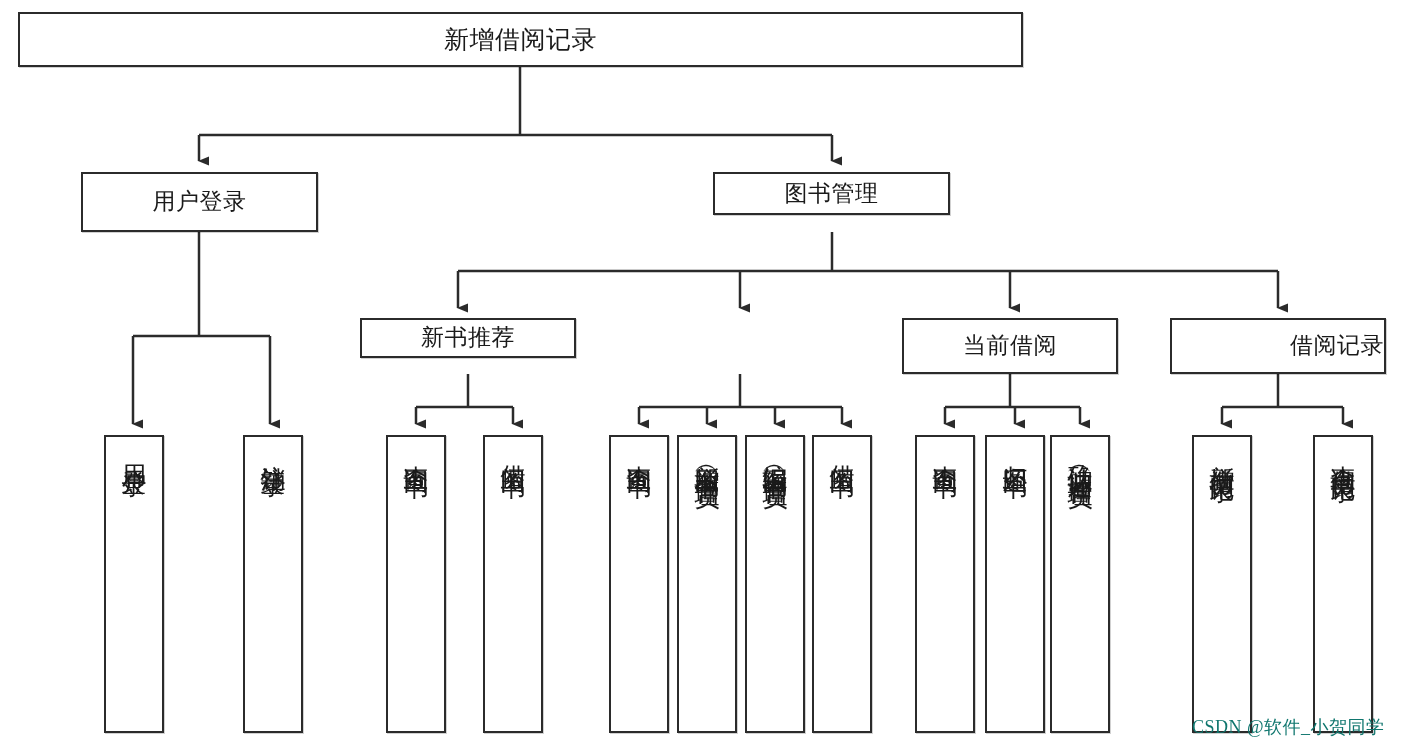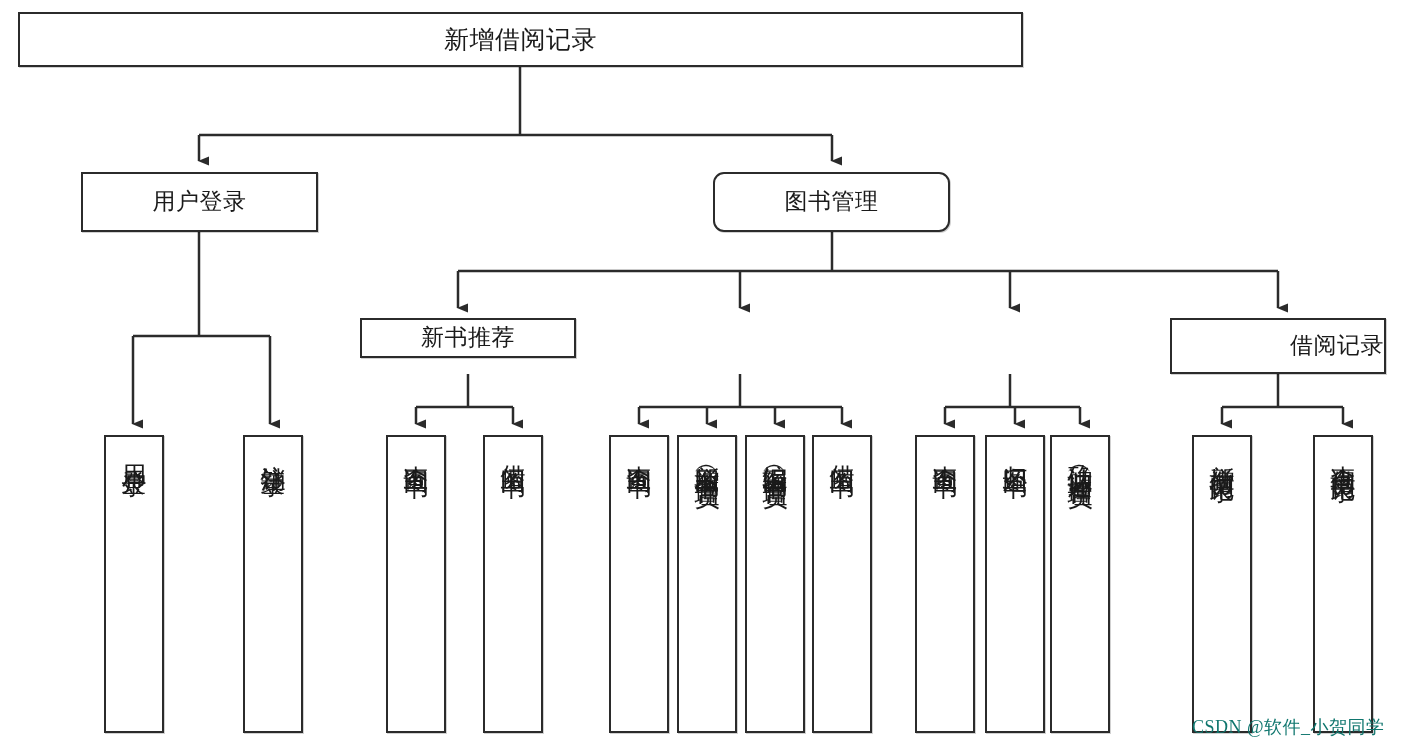--- a/index.html
+++ b/index.html
@@ -125,26 +125,29 @@
     </g>
   </svg>
 
   <div class="node horiz root" style="left:18px; top:12px; width:1005px; height:55px;">
     <span class="lbl">新增借阅记录</span>
   </div>
 
   <div class="node horiz" style="left:81px; top:172px; width:237px; height:60px;">
     <span class="lbl">用户登录</span>
   </div>
-  <div class="node horiz" style="left:713px; top:172px; width:237px; height:60px;border-radius:11px;">
+  <div class="node horiz" style="left:713px; top:172px; width:237px; height:43px;">
     <span class="lbl">图书管理</span>
   </div>
 
   <div class="node horiz" style="left:360px; top:318px; width:216px; height:40px;">
     <span class="lbl">新书推荐</span>
+  </div>
+  <div class="node horiz" style="left:902px; top:318px; width:216px; height:56px;">
+    <span class="lbl">当前借阅</span>
   </div>
   <div class="node horiz" style="left:1170px; top:318px; width:216px; height:56px;justify-content:flex-end;">
     <span class="lbl">借阅记录</span>
   </div>
 
   <div class="node vert" style="left:104px; top:435px; width:60px; height:298px;">
     <span class="lbl">用户登录</span>
   </div>
   <div class="node vert" style="left:243px; top:435px; width:60px; height:298px;">
     <span class="lbl">注销登录</span>

